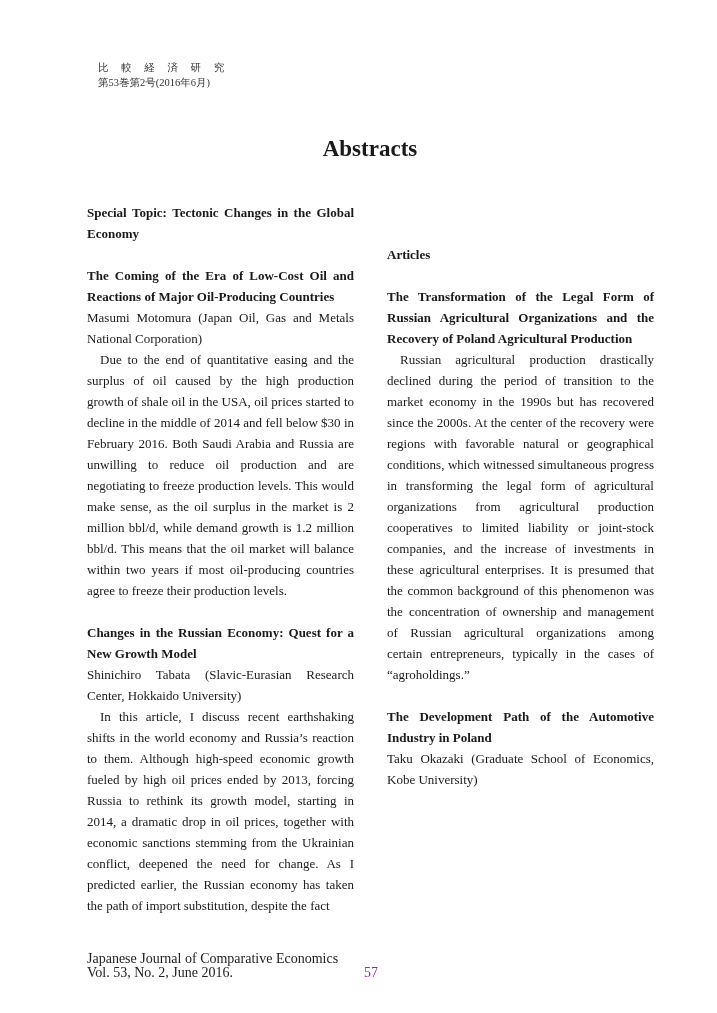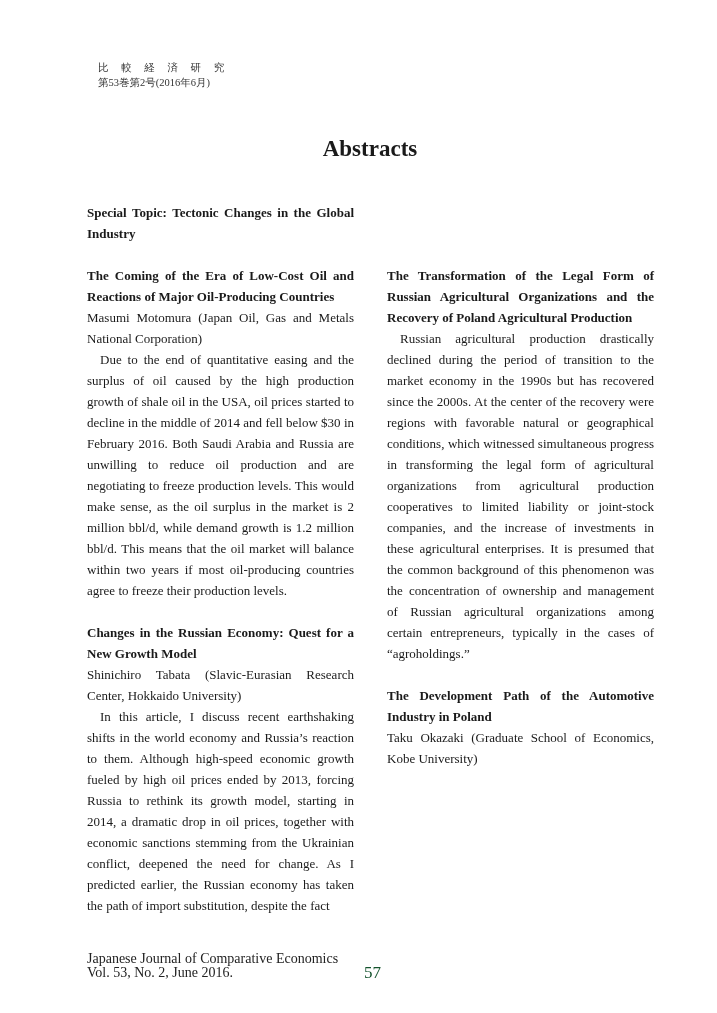--- a/index.html
+++ b/index.html
@@ -12,46 +12,47 @@
     .col { position: absolute; top: 202px; width: 267px; font-size: 13px; line-height: 21px;
            text-align: justify; }
     .col-left { left: 87px; }
     .col-right { left: 387px; }
     .col p { margin: 0; }
     .bold { font-weight: bold; }
     .indent { text-indent: 1em; }
     .gap { height: 21px; }
     .gap2 { height: 42px; }
     .footer { position: absolute; left: 87px; top: 952px; font-size: 14px; line-height: 14px; color: #222; }
-    .pageno { position: absolute; left: 364px; top: 966px; font-size: 17px; line-height: 14px; color: #14532d; }
+    .pageno { position: absolute; left: 364px; top: 966px; font-size: 14px; line-height: 14px; color: #a21caf; }
   </style>
 </head>
 <body>
 
 <div class="header">
   <div class="jp-title">比 較 経 済 研 究</div>
   <div>第53巻第2号(2016年6月)</div>
 </div>
 
 <div class="title">Abstracts</div>
 
 <div class="col col-left">
-  <p class="bold">Special Topic: Tectonic Changes in the Global Industry</p>
+  <p class="bold">Special Topic: Tectonic Changes in the Global Economy</p>
   <div class="gap"></div>
   <p class="bold">The Coming of the Era of Low-Cost Oil and Reactions of Major Oil-Producing Countries</p>
   <p>Masumi Motomura (Japan Oil, Gas and Metals National Corporation)</p>
   <p class="indent">Due to the end of quantitative easing and the surplus of oil caused by the high production growth of shale oil in the USA, oil prices started to decline in the middle of 2014 and fell below $30 in February 2016. Both Saudi Arabia and Russia are unwilling to reduce oil production and are negotiating to freeze production levels. This would make sense, as the oil surplus in the market is 2 million bbl/d, while demand growth is 1.2 million bbl/d. This means that the oil market will balance within two years if most oil-producing countries agree to freeze their production levels.</p>
   <div class="gap"></div>
   <p class="bold">Changes in the Russian Economy: Quest for a New Growth Model</p>
   <p>Shinichiro Tabata (Slavic-Eurasian Research Center, Hokkaido University)</p>
   <p class="indent">In this article, I discuss recent earthshaking shifts in the world economy and Russia’s reaction to them. Although high-speed economic growth fueled by high oil prices ended by 2013, forcing Russia to rethink its growth model, starting in 2014, a dramatic drop in oil prices, together with economic sanctions stemming from the Ukrainian conflict, deepened the need for change. As I predicted earlier, the Russian economy has taken the path of import substitution, despite the fact</p>
 </div>
 
 <div class="col col-right">
   <div class="gap2"></div>
+  <p class="bold">Articles</p>
   <div class="gap"></div>
   <p class="bold">The Transformation of the Legal Form of Russian Agricultural Organizations and the Recovery of Poland Agricultural Production</p>
   <p class="indent">Russian agricultural production drastically declined during the period of transition to the market economy in the 1990s but has recovered since the 2000s. At the center of the recovery were regions with favorable natural or geographical conditions, which witnessed simultaneous progress in transforming the legal form of agricultural organizations from agricultural production cooperatives to limited liability or joint-stock companies, and the increase of investments in these agricultural enterprises. It is presumed that the common background of this phenomenon was the concentration of ownership and management of Russian agricultural organizations among certain entrepreneurs, typically in the cases of “agroholdings.”</p>
   <div class="gap"></div>
   <p class="bold">The Development Path of the Automotive Industry in Poland</p>
   <p>Taku Okazaki (Graduate School of Economics, Kobe University)</p>
 </div>
 
 <div class="footer">
   <div>Japanese Journal of Comparative Economics</div>

